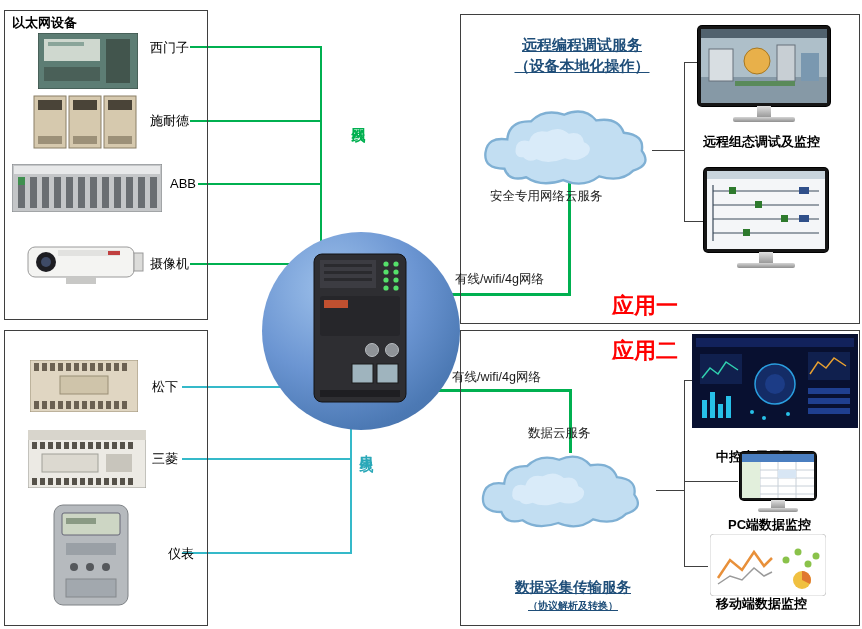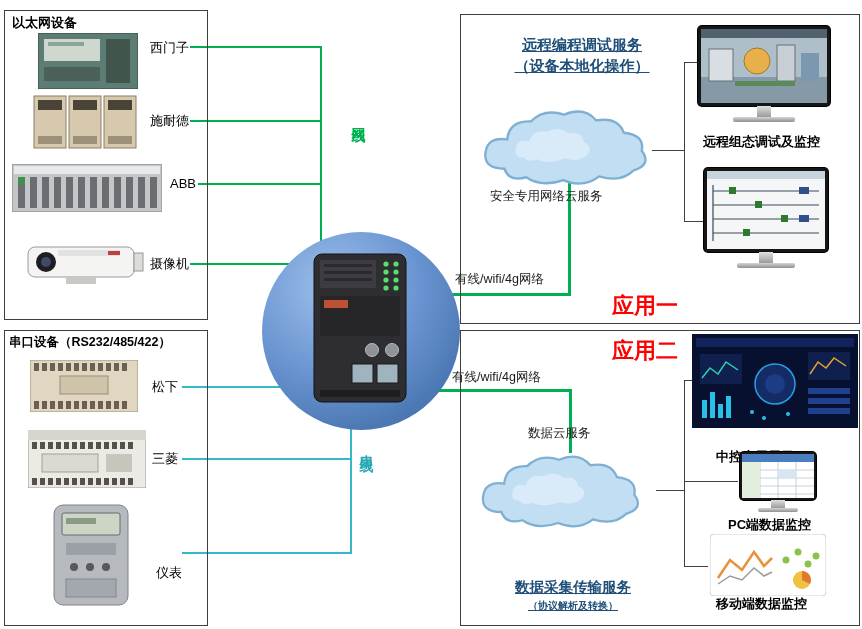--- a/index.html
+++ b/index.html
@@ -116,21 +116,20 @@
       <circle cx="24" cy="25" r="10" fill="#1d1d22"></circle>
       <circle cx="24" cy="25" r="5" fill="#3e4a66"></circle>
       <rect x="112" y="16" width="9" height="18" fill="#dcdcda" stroke="#999"></rect>
       <rect x="44" y="40" width="30" height="7" fill="#c8c8c6"></rect>
       <rect x="86" y="14" width="12" height="4" fill="#c04040"></rect>
     </svg>
   </div>
   <div class="lbl" style="left:150px;top:255px;">摄像机</div>
 
   <div class="box" style="left:4px;top:330px;width:202px;height:294px;"></div>
-  <div class="box-title" style="left:9px;top:334px;font-size:12.5px;">串口设备（RS232/485/422）</div>
 
   <div class="abs" style="left:30px;top:360px;">
     <svg width="108" height="52" viewBox="0 0 108 52">
       <rect width="108" height="52" fill="#e0d6c2" stroke="#9a8f76"></rect>
       <g fill="#6b6152">
         <rect x="4" y="3" width="5" height="8"></rect>
           <rect x="12" y="3" width="5" height="8"></rect>
           <rect x="20" y="3" width="5" height="8"></rect>
         <rect x="28" y="3" width="5" height="8"></rect>
           <rect x="36" y="3" width="5" height="8"></rect>
@@ -202,21 +201,21 @@
       <rect x="2" y="2" width="74" height="100" rx="9" fill="#b6babe" stroke="#7e8286"></rect>
       <rect x="10" y="10" width="58" height="22" rx="2" fill="#cdd6c4" stroke="#667"></rect>
       <rect x="14" y="15" width="30" height="6" fill="#8a9a84"></rect>
       <rect x="14" y="40" width="50" height="12" fill="#9aa0a6"></rect>
       <circle cx="22" cy="64" r="4" fill="#55585c"></circle>
       <circle cx="38" cy="64" r="4" fill="#55585c"></circle>
       <circle cx="54" cy="64" r="4" fill="#55585c"></circle>
       <rect x="14" y="76" width="50" height="18" fill="#a2a8ae" stroke="#84888c"></rect>
     </svg>
   </div>
-  <div class="lbl" style="left:156px;top:545px;margin-top:19px;">仪表</div>
+  <div class="lbl" style="left:168px;top:545px;">仪表</div>
 
   <div class="hub"></div>
   <div class="abs" style="left:312px;top:252px;">
     <svg width="96" height="152" viewBox="0 0 96 152">
       <rect x="2" y="2" width="92" height="148" rx="8" fill="#2e2e32" stroke="#121214"></rect>
       <rect x="8" y="8" width="56" height="28" fill="#3c3c42"></rect>
       <g fill="#2a2a2e">
         <rect x="12" y="12" width="48" height="3"></rect>
           <rect x="12" y="19" width="48" height="3"></rect>
           <rect x="12" y="26" width="48" height="3"></rect>

